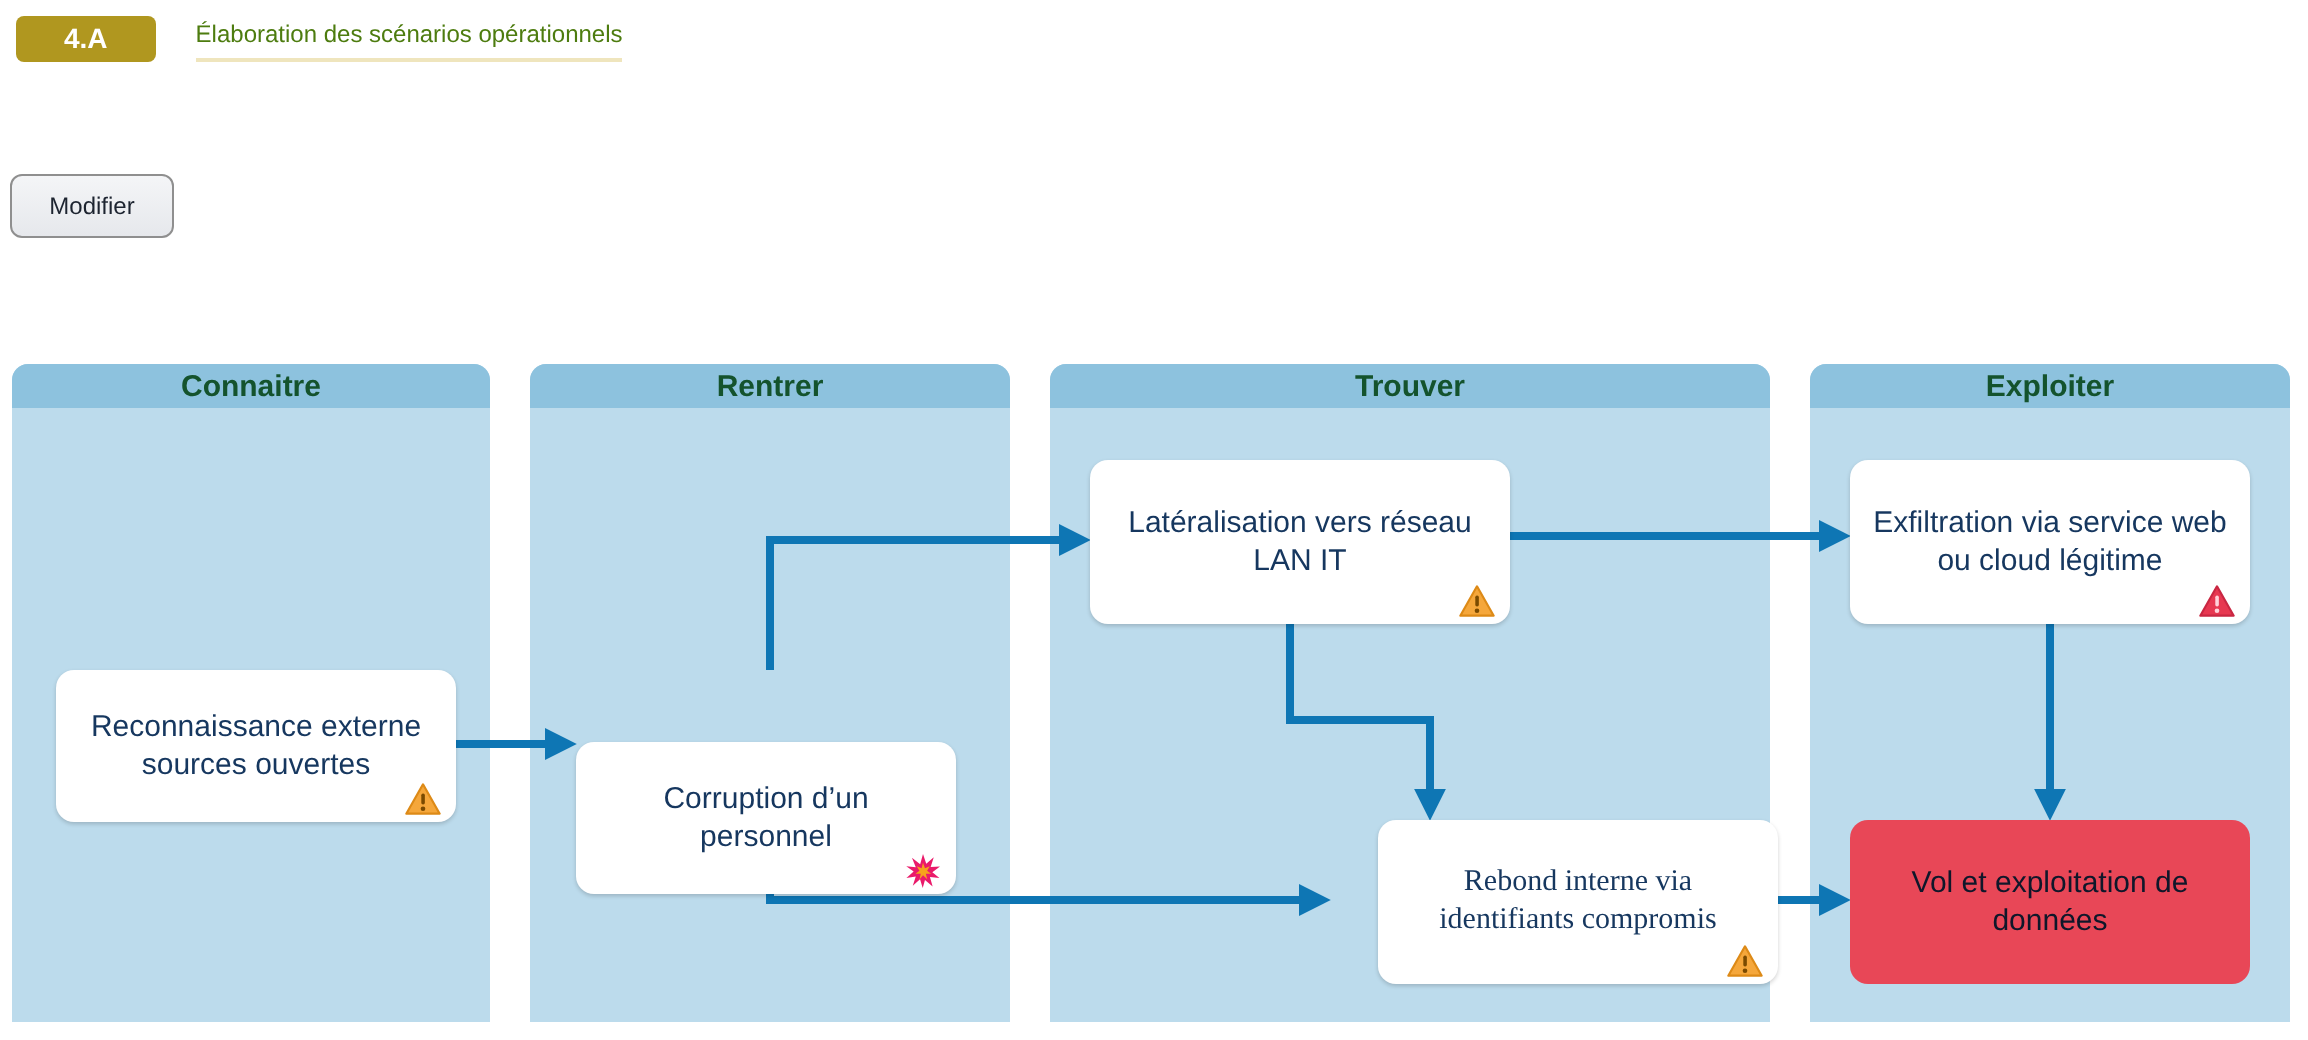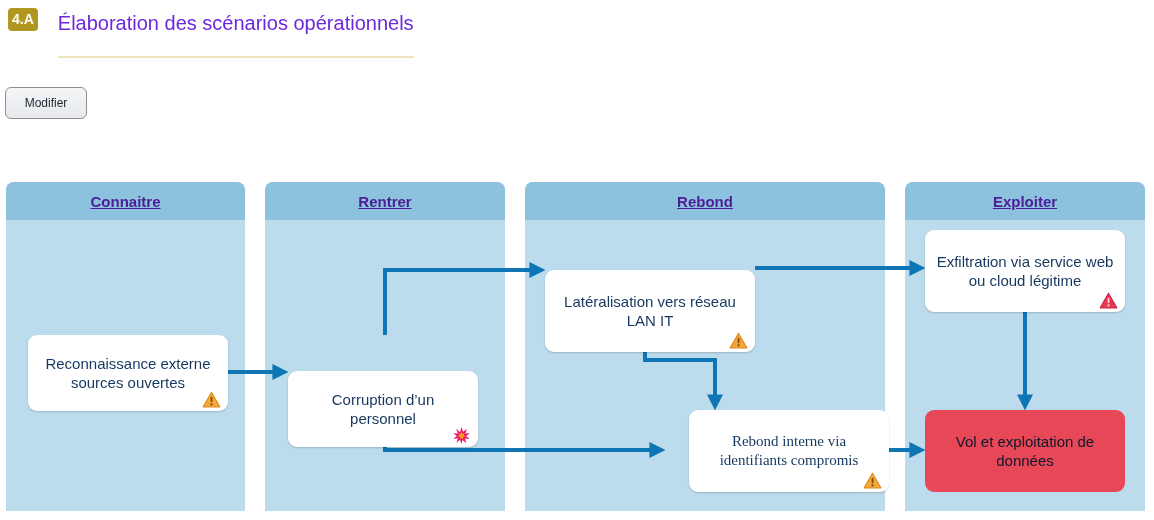--- a/index.html
+++ b/index.html
@@ -1,49 +1,49 @@
 <!DOCTYPE html>
 <html><head>
 <meta charset="utf-8">
 <style>
   html,body{margin:0;padding:0;background:#ffffff;font-family:"Liberation Sans",sans-serif;}
   .stage{position:relative;width:1154px;height:520px;background:#fff;overflow:hidden;}
 
   
   .page-header{position:absolute;left:8px;top:8px;display:flex;align-items:flex-start;gap:20px;}
-  .step-badge{background:#b0971f;color:#fff;font-weight:bold;font-size:14px;padding:3px 4px;border-radius:4px;line-height:1.2;}
-  .page-title{font-size:20px;color:#6d28d9;padding-bottom:20px;border-bottom:2px solid #efe5bd;line-height:1.3;margin-top:2px;}
+  .step-badge{background:#b0971f;color:#fff;font-weight:bold;font-size:14px;padding:3px 24px;border-radius:4px;line-height:1.2;}
+  .page-title{font-size:12px;color:#4d7c0f;padding-bottom:3px;border-bottom:2px solid #efe5bd;line-height:1.3;margin-top:2px;}
 
   
   .modify-btn{position:absolute;left:5px;top:87px;width:82px;height:32px;
     background:linear-gradient(#f4f5f7,#e6e8ec);border:1px solid #8f8f8f;border-radius:6px;
     font-size:12px;color:#1d2430;font-family:"Liberation Sans",sans-serif;cursor:pointer;}
 
   
   .lane{position:absolute;top:182px;height:329px;background:#bcdbec;border-radius:8px 8px 0 0;}
-  .lane-header{height:38px;background:#8dc2de;border-radius:8px 8px 0 0;
+  .lane-header{height:22px;background:#8dc2de;border-radius:8px 8px 0 0;
     display:flex;align-items:center;justify-content:center;
-    font-weight:bold;font-size:15px;color:#4c1d95;text-decoration:underline;}
+    font-weight:bold;font-size:15px;color:#14532d;}
   .lane-connaitre{left:6px;width:239px;}
   .lane-rentrer{left:265px;width:240px;}
   .lane-trouver{left:525px;width:360px;}
   .lane-exploiter{left:905px;width:240px;}
 
   
   .edges{position:absolute;left:0;top:0;width:1154px;height:520px;pointer-events:none;}
 
   
   .node{position:absolute;background:#fff;border-radius:9px;
     display:flex;align-items:center;justify-content:center;text-align:center;
     font-size:15px;color:#16375f;line-height:1.3;padding:8px 10px;box-sizing:border-box;
     box-shadow:0 1px 2px rgba(0,0,0,0.18);cursor:pointer;}
   .node .corner-icon{position:absolute;right:7px;bottom:3px;width:19px;height:17px;}
   .node-reconnaissance{left:28px;top:335px;width:200px;height:76px;}
   .node-corruption{left:288px;top:335px;width:190px;height:76px;margin-top:36px;}
-  .node-lateralisation{left:545px;top:230px;width:210px;height:82px;margin-top:40px;}
+  .node-lateralisation{left:545px;top:230px;width:210px;height:82px;}
   .node-rebond{left:689px;top:410px;width:200px;height:82px;font-family:Liberation Serif, serif;}
   .node-exfiltration{left:925px;top:230px;width:200px;height:82px;}
   .node-vol{left:925px;top:410px;width:200px;height:82px;background:#e84757;color:#0f172a;box-shadow:none;}
 </style>
 </head>
 <body>
 
 <div class="stage">
 
   <div class="page-header">
@@ -53,21 +53,21 @@
 
   <button class="modify-btn">Modifier</button>
 
   <div class="lane lane-connaitre">
     <div class="lane-header">Connaitre</div>
   </div>
   <div class="lane lane-rentrer">
     <div class="lane-header">Rentrer</div>
   </div>
   <div class="lane lane-trouver">
-    <div class="lane-header">Rebond</div>
+    <div class="lane-header">Trouver</div>
   </div>
   <div class="lane lane-exploiter">
     <div class="lane-header">Exploiter</div>
   </div>
 
   <svg class="edges" viewBox="0 0 1154 520">
     <defs>
       <marker id="arrow" viewBox="0 0 10 10" refX="1" refY="5" markerWidth="4" markerHeight="4" orient="auto">
         <path d="M0 0 L10 5 L0 10 Z" fill="#0e76b4"></path>
       </marker>

